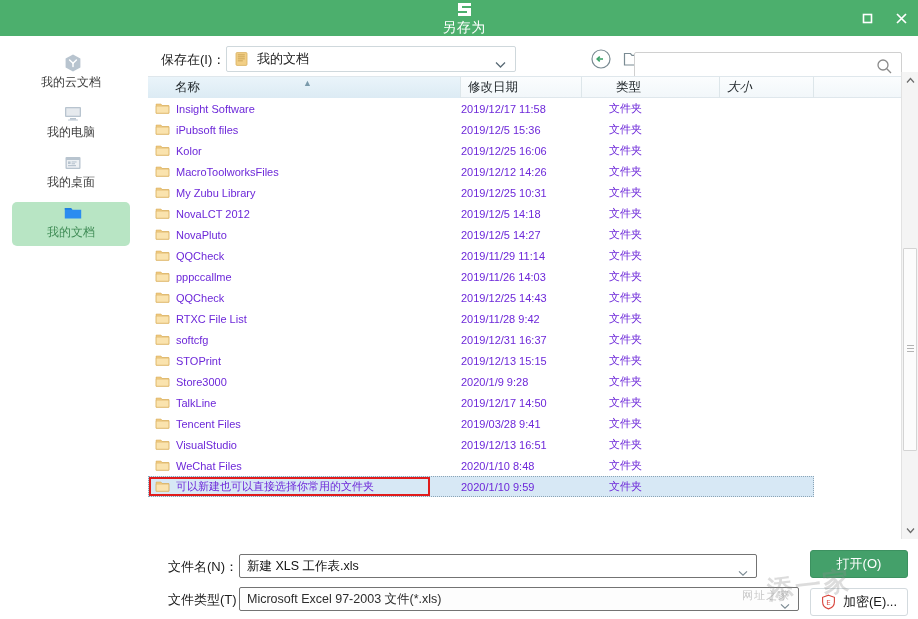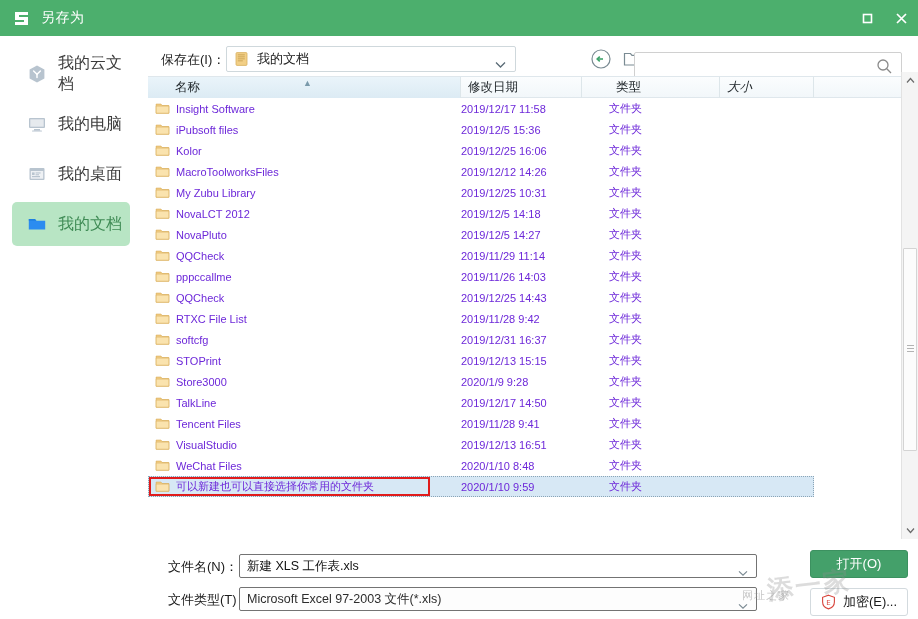--- a/index.html
+++ b/index.html
@@ -13,21 +13,21 @@
     position: relative;
     width: 918px; height: 619px;
     background: #ffffff;
   }
 
   
   .titlebar {
     position: absolute; left: 0; top: 0;
     width: 918px; height: 36px;
     background: #4caf6d;
-    display: flex; align-items: center;
+    display: flex; align-items: center; flex-direction: column;
   }
   .app-logo {
     margin-left: 11px;
     width: 20px; height: 20px;
     display: flex; align-items: center; justify-content: center;
     color: #ffffff; font-size: 17px; font-weight: bold;
     line-height: 1;
   }
   .title-text {
     margin-left: 10px;
@@ -49,21 +49,21 @@
   .sidebar {
     position: absolute; left: 0; top: 36px;
     width: 148px; height: 583px;
     background: #ffffff;
   }
   .side-item {
     position: absolute; left: 12px;
     width: 118px; height: 44px;
     display: flex; align-items: center;
     border-radius: 5px;
-    font-size: 16px; color: #3c3c3c;
+    font-size: 12px; color: #3c3c3c; flex-direction: column;
   }
   .side-item.active {
     background: #b8e5c4;
     color: #3f8b55;
   }
   .side-ico {
     width: 22px; height: 22px;
     margin-left: 14px; margin-right: 10px;
     display: flex; align-items: center; justify-content: center;
     flex: 0 0 auto;
@@ -229,21 +229,21 @@
   #lbl-fname { left: 20px; top: 17px; }
   #lbl-ftype { left: 20px; top: 50px; }
   .frm-field {
     position: absolute;
     height: 24px;
     background: #ffffff;
     border: 1px solid #737373;
     border-radius: 2px;
   }
   #fld-fname { left: 91px; top: 13px; width: 518px; }
-  #fld-ftype { left: 91px; top: 46px; width: 518px; background: #fdfdfd; }
+  #fld-ftype { left: 91px; top: 46px; width: 560px; background: #fdfdfd; }
   .frm-field .val {
     position: absolute; left: 7px; top: 3px;
     font-size: 12.5px; color: #111;
     font-family: "Liberation Sans", sans-serif;
   }
   #fld-ftype .val { color: #2c2c2c; }
   .frm-field .chev { position: absolute; right: 8px; top: 8px; }
 
   .btn {
     position: absolute; left: 662px;
@@ -631,21 +631,21 @@
           <span class="fsize"></span>
         </div>
         <div class="frow">
           <span class="fname">
             <svg class="fico" viewBox="0 0 16 16">
               <path d="M1.2 3.3 H6.4 L7.6 4.8 H14.8 V13 H1.2 Z" fill="#f3d08a" stroke="#d7ab55" stroke-width="0.7"></path>
               <path d="M1.2 5.4 H14.8 V13 H1.2 Z" fill="#fae3ae" stroke="#d7ab55" stroke-width="0.6"></path>
             </svg>
             <span class="ftxt">Tencent Files</span>
           </span>
-          <span class="fdate">2019/11/28 9:41</span>
+          <span class="fdate">2019/03/28 9:41</span>
           <span class="ftype">文件夹</span>
           <span class="fsize"></span>
         </div>
         <div class="frow">
           <span class="fname">
             <svg class="fico" viewBox="0 0 16 16">
               <path d="M1.2 3.3 H6.4 L7.6 4.8 H14.8 V13 H1.2 Z" fill="#f3d08a" stroke="#d7ab55" stroke-width="0.7"></path>
               <path d="M1.2 5.4 H14.8 V13 H1.2 Z" fill="#fae3ae" stroke="#d7ab55" stroke-width="0.6"></path>
             </svg>
             <span class="ftxt">VisualStudio</span>

